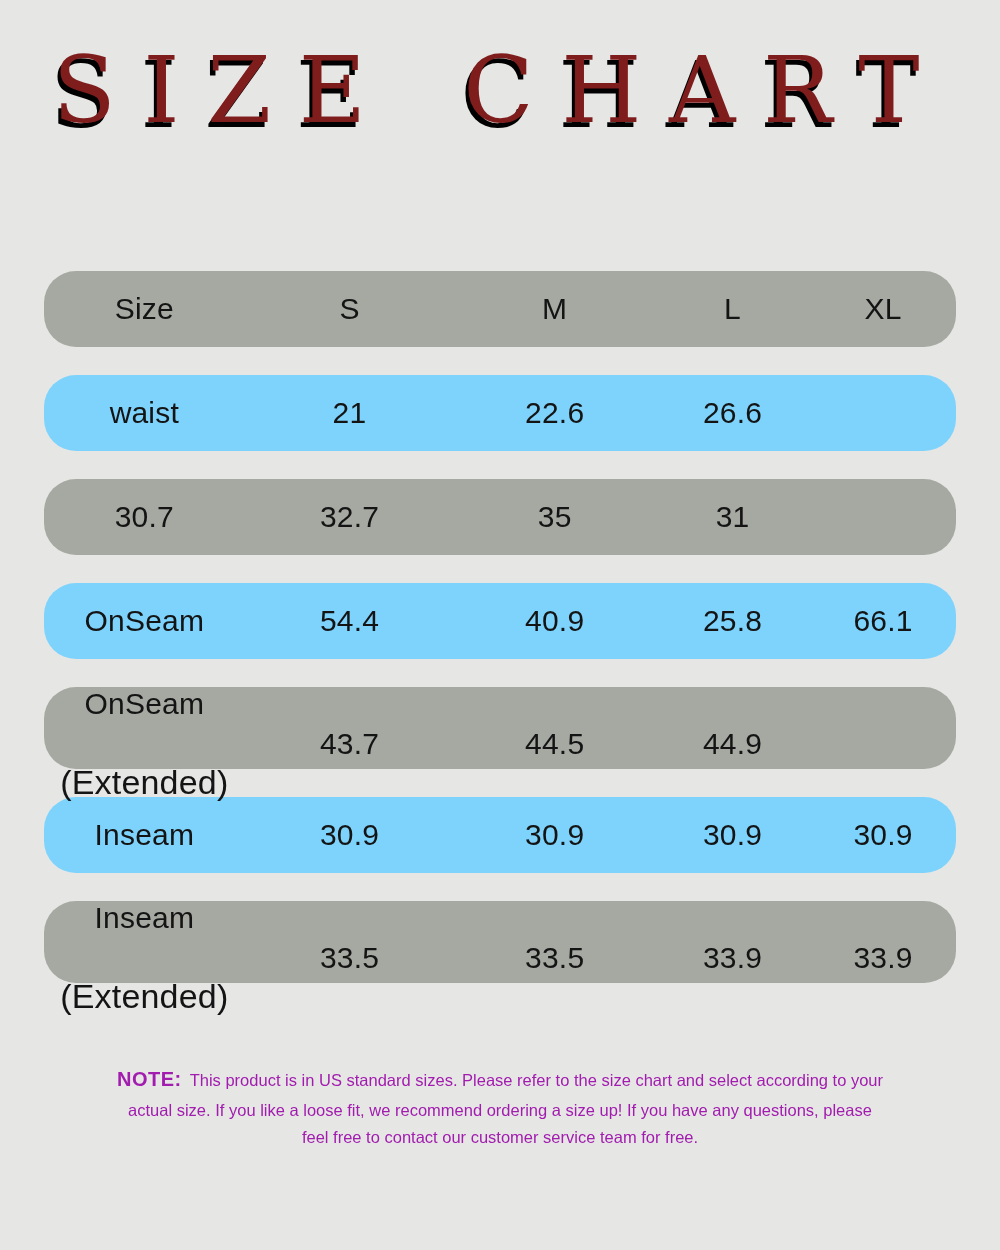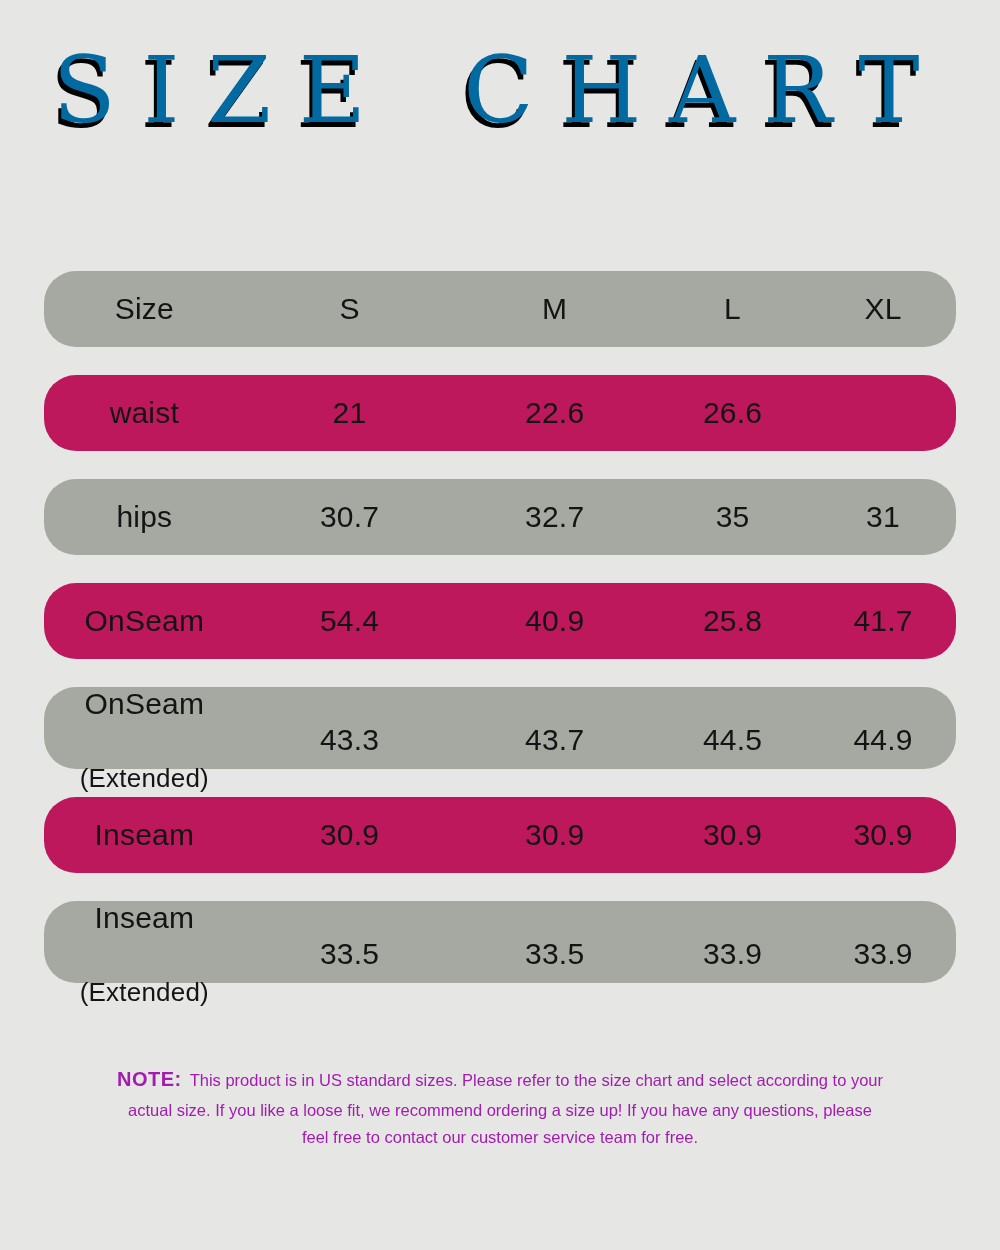--- a/index.html
+++ b/index.html
@@ -16,21 +16,21 @@
     box-sizing: border-box;
     overflow: hidden;
   }
   .title {
     margin: 0;
     text-align: center;
     font-family: "DejaVu Serif", "Liberation Serif", serif;
     font-weight: normal;
     font-size: 92px;
     line-height: 1;
-    color: #0369a1;
+    color: #7f1d1d;
     letter-spacing: 0.30em;
     word-spacing: 0.14em;
     text-shadow: -3px 5px 0 #000000;
     white-space: nowrap;
   }
   .size-table {
     width: 912px;
     margin: 134px auto 0 auto;
   }
   .row {
@@ -38,32 +38,32 @@
     grid-template-columns: 22% 23% 22% 17% 16%;
     align-items: center;
     height: 76px;
     border-radius: 32px;
     margin-bottom: 28px;
     font-size: 30px;
   }
   .row.tall { height: 82px; }
   .row:last-child { margin-bottom: 0; }
   .shade { background: #a5a9a2; }
-  .light { background: #be185d; }
+  .light { background: #7dd3fc; }
   .cell {
     text-align: center;
     letter-spacing: 0.2px;
   }
   .label-stack {
     display: flex;
     flex-direction: column;
     justify-content: center;
     line-height: 1.1;
   }
-  .label-stack .l2 { font-size: 26px; margin-top: 44px; }
+  .label-stack .l2 { font-size: 34px; margin-top: 44px; }
   .note {
     width: 830px;
     margin: 80px auto 0 auto;
     text-align: center;
     font-size: 16.5px;
     line-height: 1.68;
     color: #a21caf;
   }
   .note-label {
     font-size: 20px;
@@ -88,41 +88,39 @@
   </div>
 
   <div class="row light">
     <div class="cell">waist</div>
     <div class="cell">21</div>
     <div class="cell">22.6</div>
     <div class="cell">26.6</div>
   </div>
 
   <div class="row shade">
-    <div class="cell">hips</div>
     <div class="cell">30.7</div>
     <div class="cell">32.7</div>
     <div class="cell">35</div>
     <div class="cell">31</div>
   </div>
 
   <div class="row light">
     <div class="cell">OnSeam</div>
     <div class="cell">54.4</div>
     <div class="cell">40.9</div>
     <div class="cell">25.8</div>
-    <div class="cell">41.7</div>
+    <div class="cell">66.1</div>
   </div>
 
   <div class="row shade tall">
     <div class="cell label-stack">
       <span class="l1">OnSeam</span>
       <span class="l2">(Extended)</span>
     </div>
-    <div class="cell">43.3</div>
     <div class="cell">43.7</div>
     <div class="cell">44.5</div>
     <div class="cell">44.9</div>
   </div>
 
   <div class="row light">
     <div class="cell">Inseam</div>
     <div class="cell">30.9</div>
     <div class="cell">30.9</div>
     <div class="cell">30.9</div>

